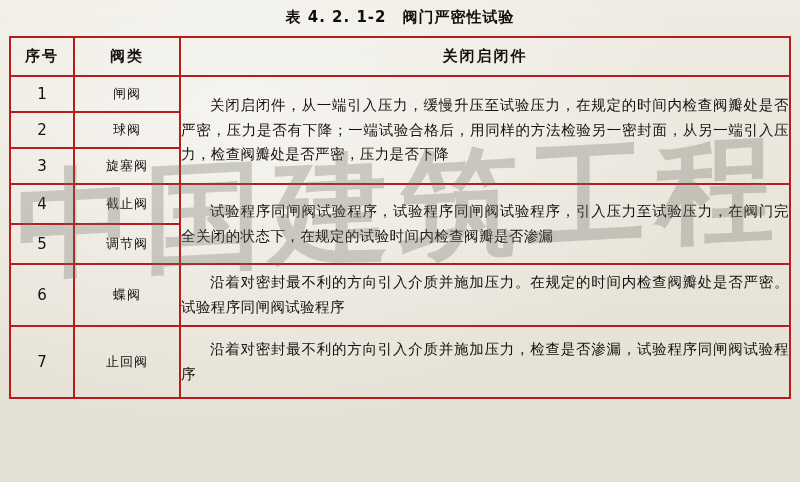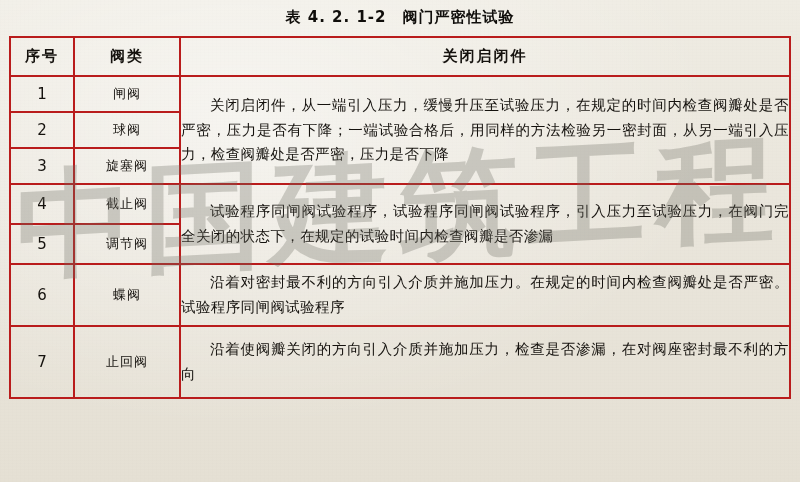--- a/index.html
+++ b/index.html
@@ -166,19 +166,19 @@
         <td class="kind">蝶阀</td>
         <td class="desc">
             <span class="ind">沿着对密封最不利的方向引入介质并施加压力。在规定的时间内检查阀瓣处是否严密。试验程序同闸阀试验程序</span>
           </td>
       </tr>
 
       <tr class="rowD">
         <td class="num">7</td>
         <td class="kind">止回阀</td>
         <td class="desc">
-            <span class="ind">沿着使阀瓣关闭的方向引入介质并施加压力，检查是否渗漏，在对阀座密封最不利的方向</span>
+            <span class="ind">沿着对密封最不利的方向引入介质并施加压力，检查是否渗漏，试验程序同闸阀试验程序</span>
           </td>
       </tr>
     </tbody>
   </table>
 
 </div>
 
 </body></html>

